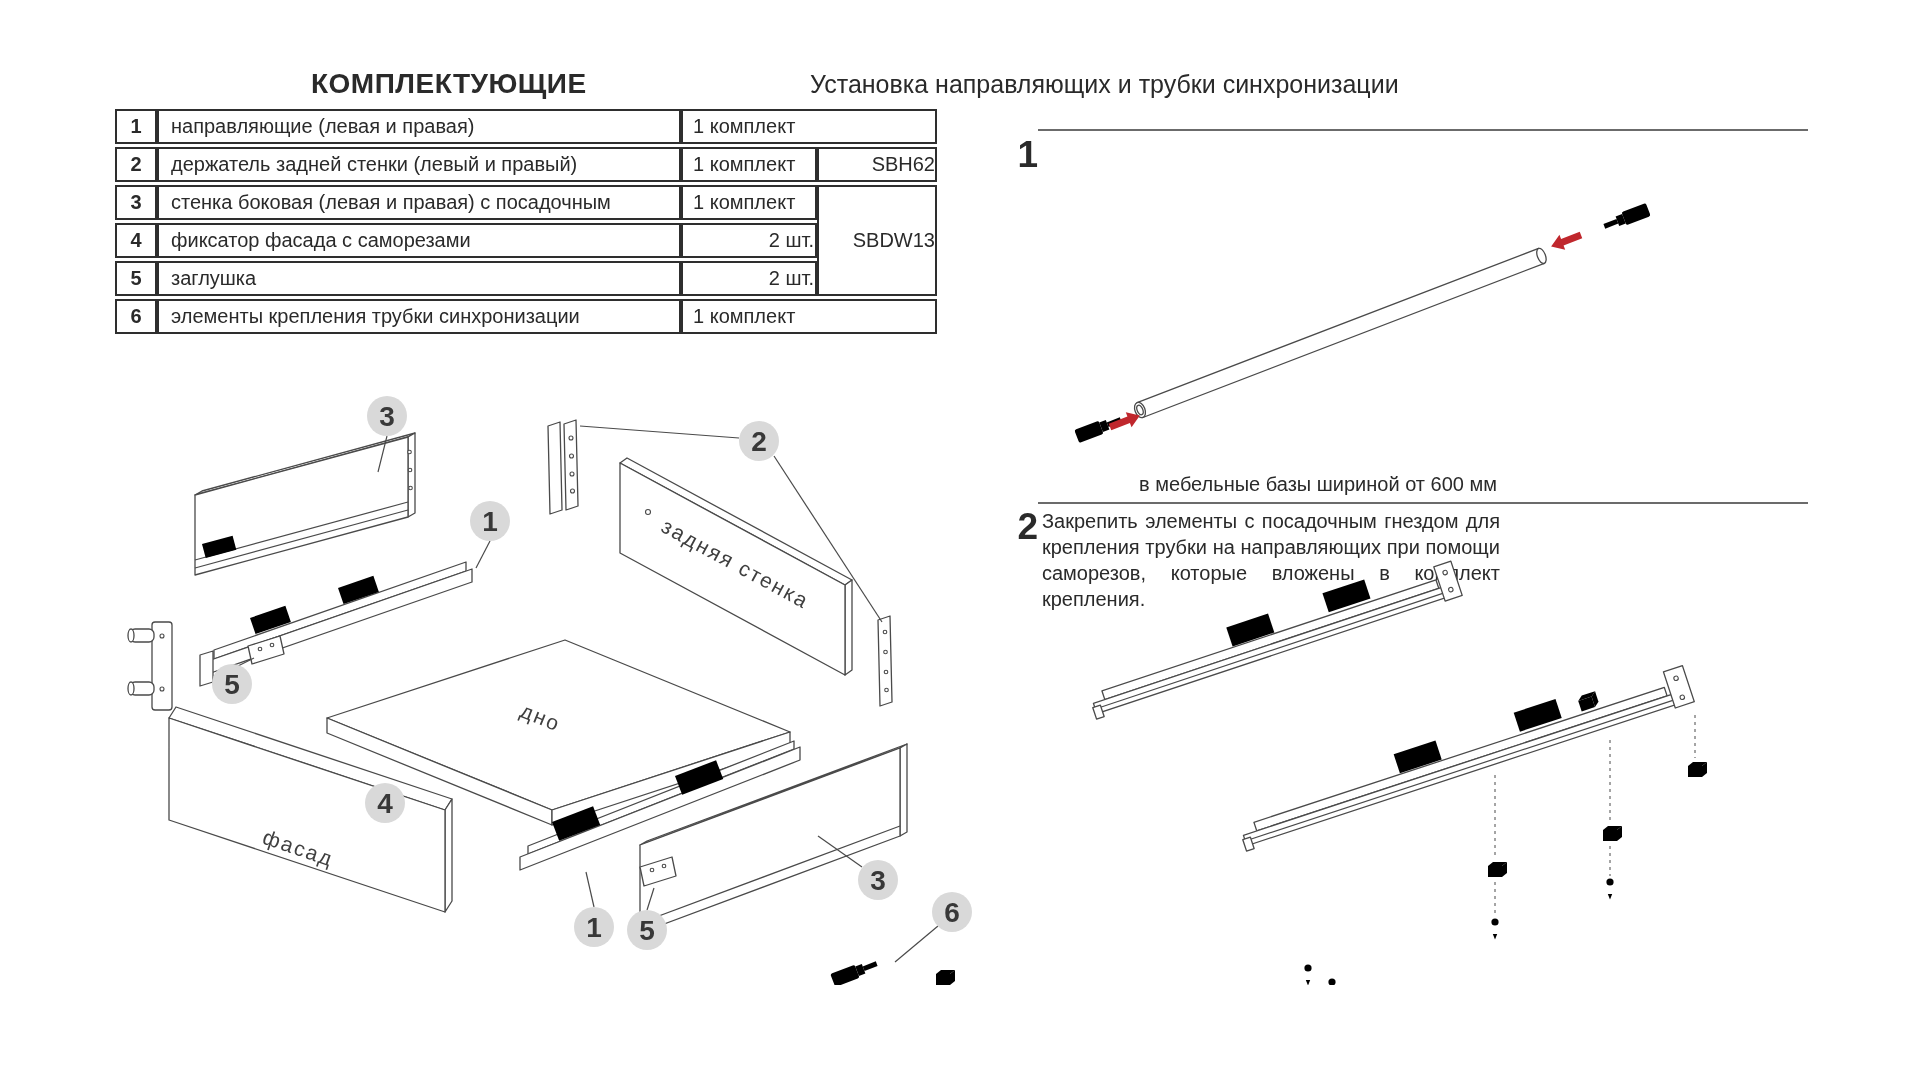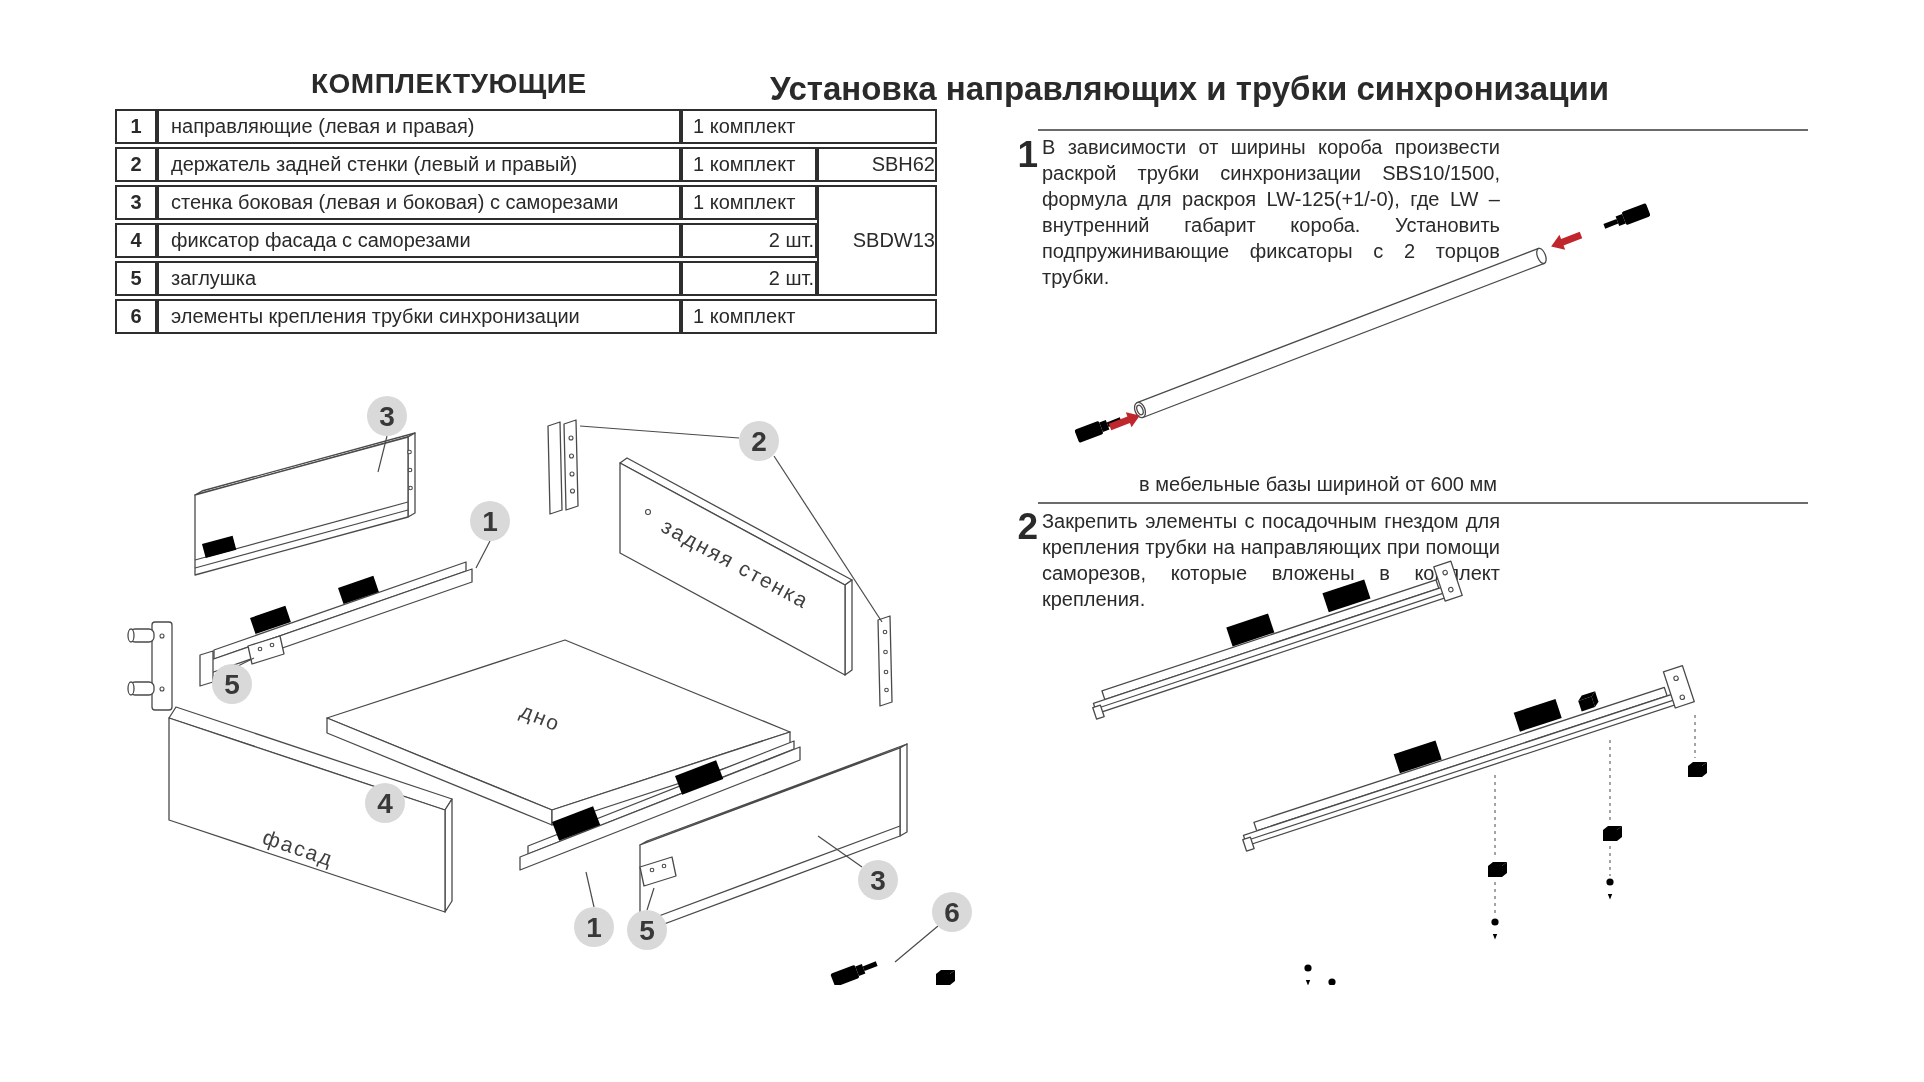--- a/index.html
+++ b/index.html
@@ -8,21 +8,21 @@
   
   .left-title{position:absolute;left:311px;top:68px;font-size:28px;font-weight:bold;letter-spacing:.5px;white-space:nowrap;}
   table.parts{position:absolute;left:115px;top:106px;border-collapse:separate;border-spacing:0 3px;}
   table.parts td{border:2px solid #2e2e2e;height:29px;background:#fff;font-size:20px;vertical-align:middle;}
   td.c-num{text-align:center;font-weight:bold;font-size:26px;padding:0;}
   td.c-name{padding:0 6px 0 12px;}
   td.c-qty{padding-left:10px;}
   td.c-qty.ctr{text-align:right;padding-left:0;}
   td.c-code{text-align:right;padding:0;}
   
-  .right-title{position:absolute;left:770px;top:70px;font-size:33px;font-weight:bold;white-space:nowrap;}
+  .right-title{position:absolute;left:810px;top:70px;font-size:25px;font-weight:normal;white-space:nowrap;}
   .divider{position:absolute;left:1038px;width:770px;height:0;border-top:2px solid #6b6b6b;}
   .step-num{position:absolute;width:34px;text-align:right;font-size:37px;font-weight:bold;line-height:1;}
   .step-text{position:absolute;left:1042px;width:458px;font-size:20px;line-height:26px;text-align:justify;}
   .tube-note{position:absolute;right:427px;top:450px;text-align:right;font-size:20px;line-height:23px;}
   
   svg.diag{position:absolute;overflow:visible;}
   .ln polygon,.ln rect,.ln ellipse,.ln path{fill:#fff;stroke:#4a4a4a;stroke-width:1.3;stroke-linejoin:round;}
   .ln line{stroke:#4a4a4a;stroke-width:1.2;}
   .ln circle{fill:#fff;stroke:#4a4a4a;stroke-width:1.1;}
   .ln .dash{stroke:#4a4a4a;stroke-width:1;stroke-dasharray:3 4;}
@@ -53,21 +53,21 @@
       <td class="c-qty" colspan="2">1 комплект</td>
     </tr>
     <tr>
       <td class="c-num">2</td>
       <td class="c-name">держатель задней стенки (левый и правый)</td>
       <td class="c-qty">1 комплект</td>
       <td class="c-code">SBH62</td>
     </tr>
     <tr>
       <td class="c-num">3</td>
-      <td class="c-name">стенка боковая (левая и боковая) с саморезами</td>
+      <td class="c-name">стенка боковая (левая и правая) с посадочным</td>
       <td class="c-qty">1 комплект</td>
       <td class="c-code" rowspan="3">SBDW13</td>
     </tr>
     <tr>
       <td class="c-num">4</td>
       <td class="c-name">фиксатор фасада с саморезами</td>
       <td class="c-qty ctr">2 шт.</td>
     </tr>
     <tr>
       <td class="c-num">5</td>
@@ -275,21 +275,20 @@
     <text class="plabel" transform="translate(632,240) rotate(28.5)">задняя стенка</text>
     <text class="plabel" transform="translate(438,394) rotate(22)">дно</text>
     <text class="plabel" transform="translate(196,525) rotate(19)">фасад</text>
   </svg>
 
   <div class="right-title">Установка направляющих и трубки синхронизации</div>
 
   <div class="divider" style="top:129px"></div>
 
   <div class="step-num" style="left:1004px;top:136px">1</div>
-  <p class="step-text" style="top:134px;margin:0">В зависимости от ширины короба произвести раскрой трубки синхронизации SBS10/1500, формула для раскроя LW-125(+1/-0), где LW – внутренний габарит короба. Установить подпружинивающие фиксаторы с 2 торцов трубки.</p>
 
   <svg class="diag" style="left:1020px;top:195px;width:820px;height:300px" viewBox="0 0 820 300">
     <g class="ln">
       <g>
         <use href="#fixator" transform="translate(40,248) rotate(-21)"></use>
       </g>
       <g transform="translate(120,215) rotate(-21)">
         <rect x="0" y="-8" width="430" height="16"></rect>
         <ellipse cx="430" cy="0" rx="4" ry="8"></ellipse>
         <ellipse cx="0" cy="0" rx="5" ry="8"></ellipse>

